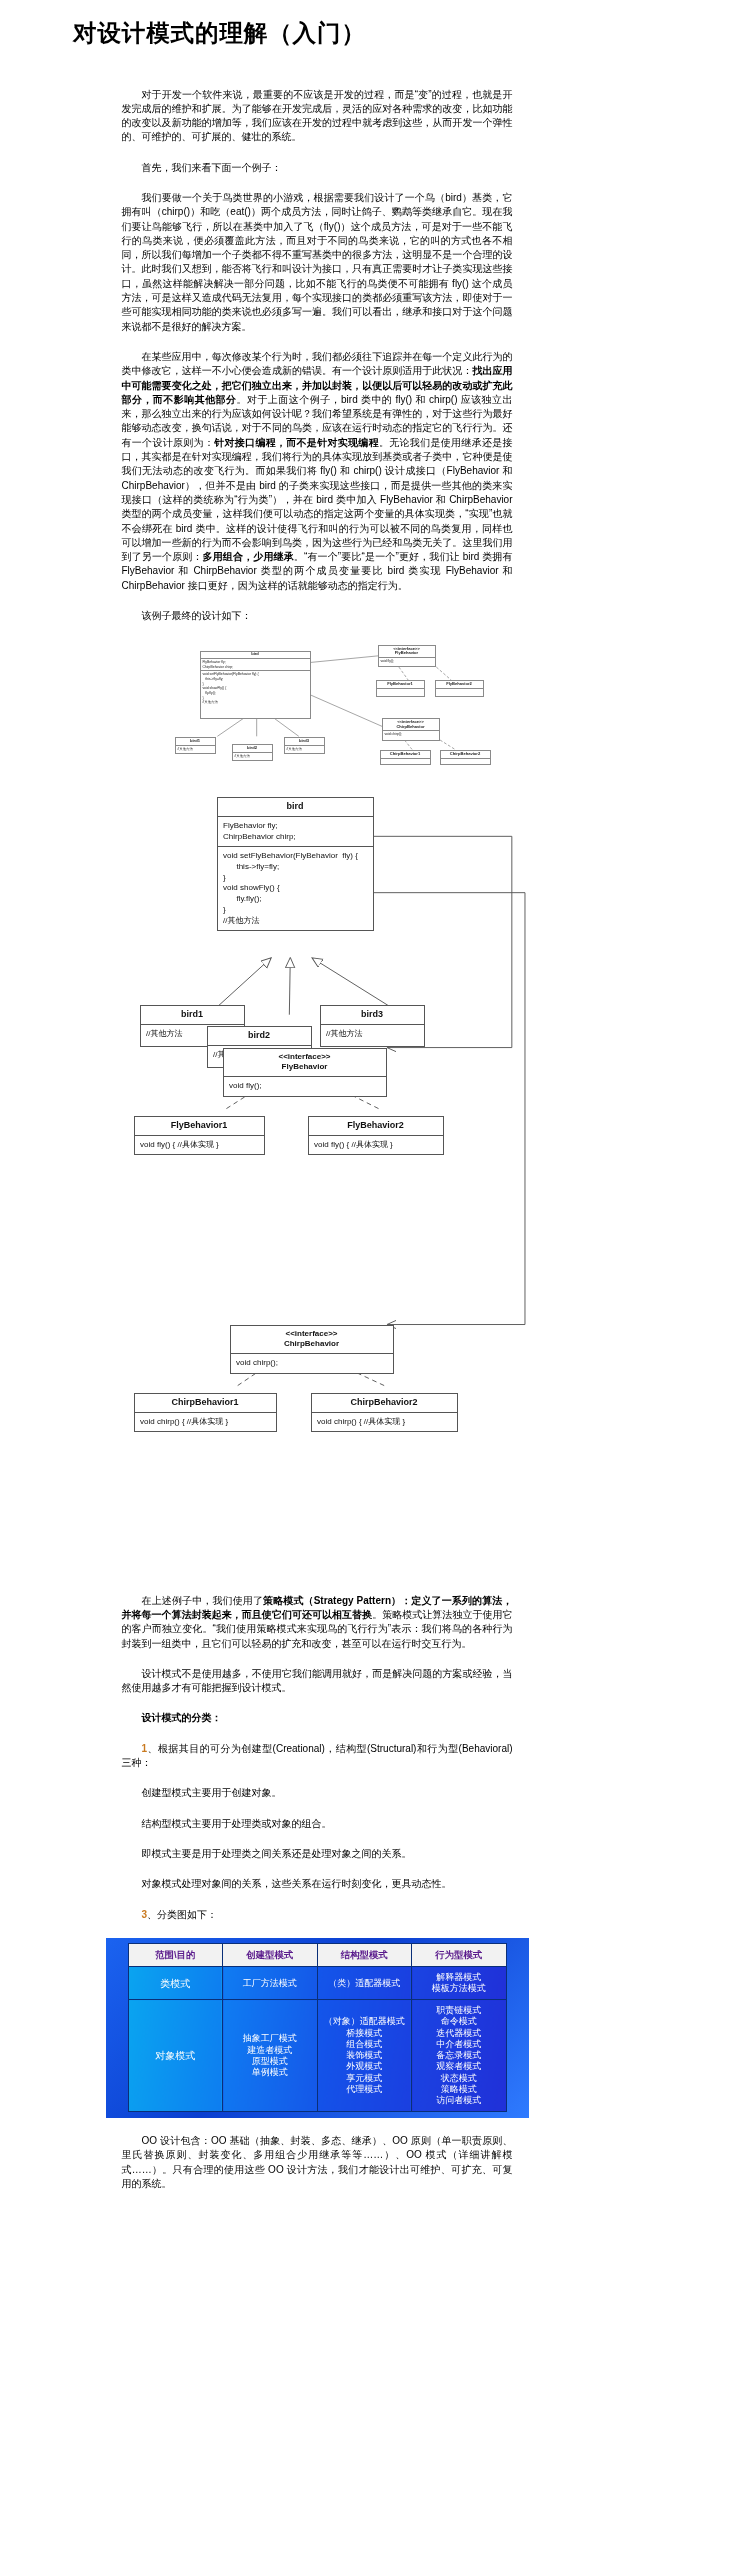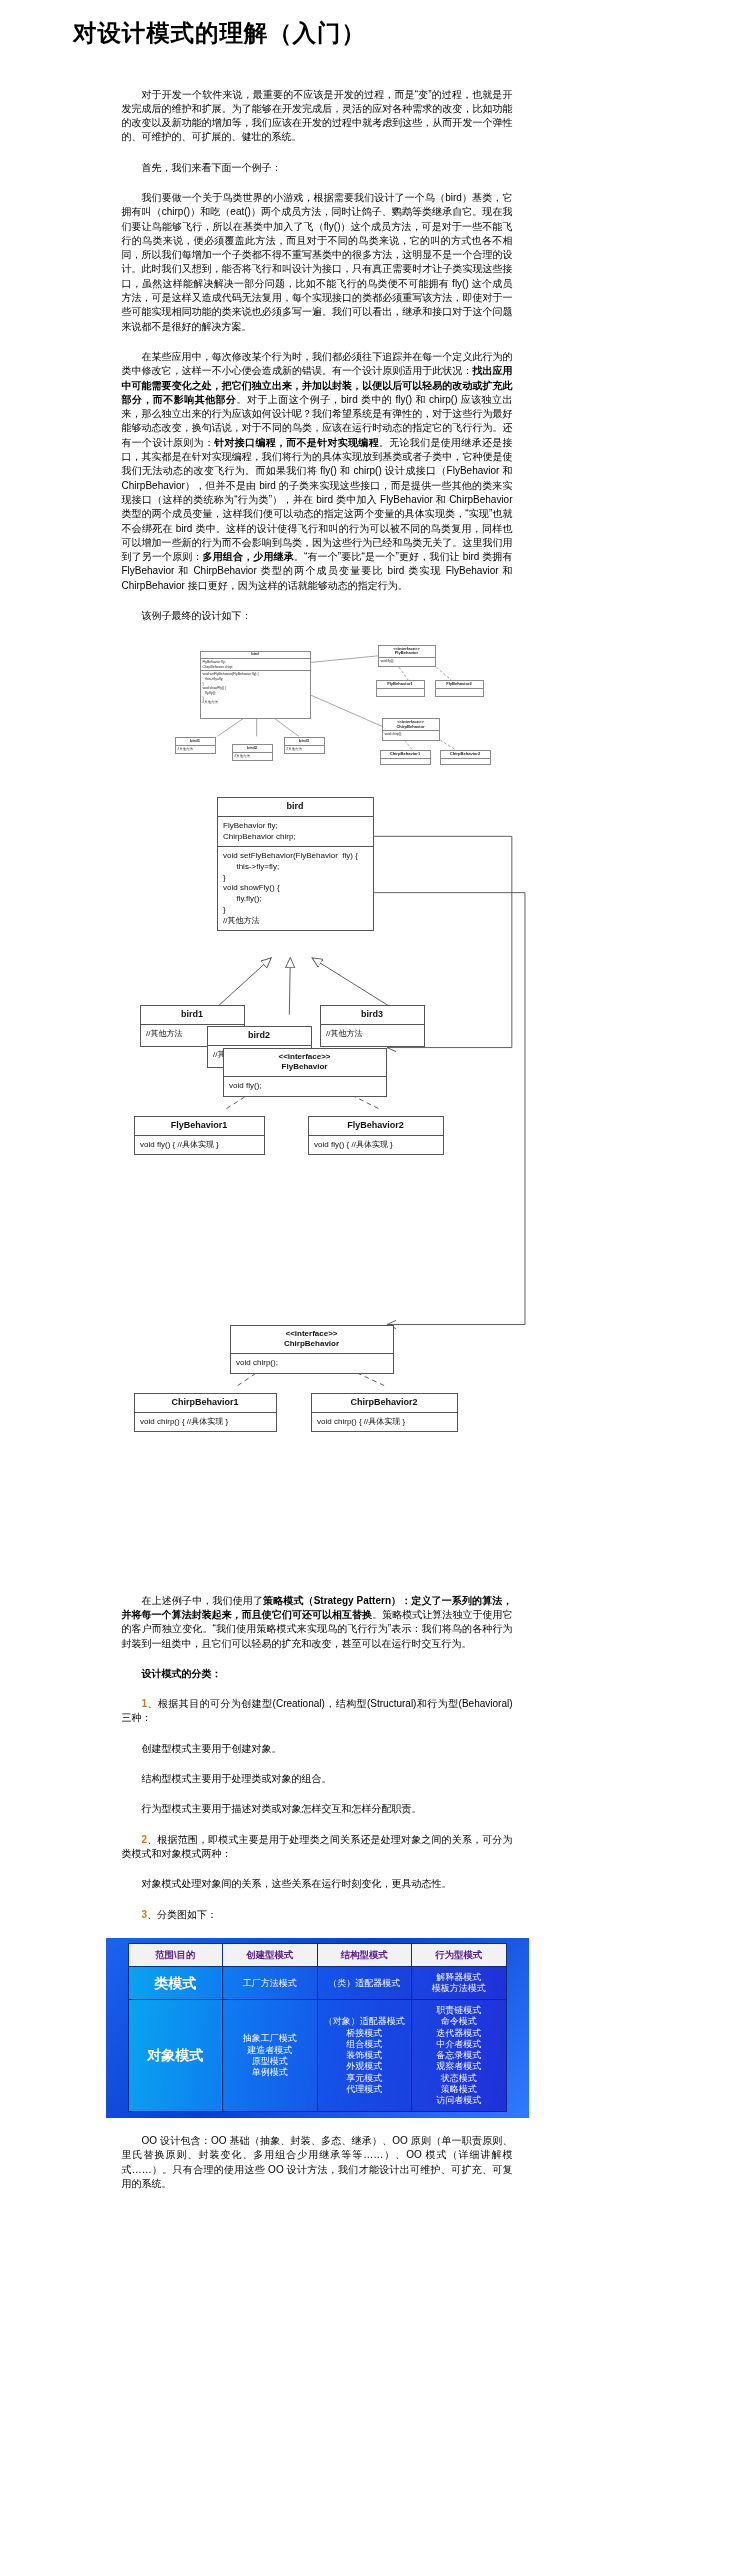--- a/index.html
+++ b/index.html
@@ -110,21 +110,21 @@
     border:0.9px solid #0a2f78;
     padding:3.8px 1.9px;text-align:center;
   }
   table.cls td{
     border:0.9px solid #0a2f78;
     color:#ffffff;font-size:9px;line-height:11.3px;
     text-align:center;vertical-align:middle;
     padding:4.7px 1.9px;
     white-space:pre-line;
   }
-  table.cls td.scope{font-weight:bold;font-size:14px;}
+  table.cls td.scope{font-weight:normal;font-size:10px;}
   .c0{background:linear-gradient(100deg,#0aa4f0,#0d7df0);}
   .c1{background:linear-gradient(100deg,#0f7cf2,#1557e8);}
   .c2{background:linear-gradient(100deg,#1356ea,#1a3fe0);}
   .c3{background:linear-gradient(100deg,#1a44e2,#2030d8);}
   .tail{padding-bottom:13px;}
 </style>
 </head>
 <body>
 
 <div class="page">
@@ -279,26 +279,26 @@
         <div class="hd">ChirpBehavior1</div>
         <div class="sec last">void chirp() { //具体实现 }</div>
       </div>
       <div class="ubox" style="left:205px;top:613px;width:147px;">
         <div class="hd">ChirpBehavior2</div>
         <div class="sec last">void chirp() { //具体实现 }</div>
       </div>
     </div>
 
     <p>在上述例子中，我们使用了<b>策略模式（Strategy Pattern）：定义了一系列的算法，并将每一个算法封装起来，而且使它们可还可以相互替换</b>。策略模式让算法独立于使用它的客户而独立变化。“我们使用策略模式来实现鸟的飞行行为”表示：我们将鸟的各种行为封装到一组类中，且它们可以轻易的扩充和改变，甚至可以在运行时交互行为。</p>
+    <p>设计模式不是使用越多，不使用它我们能调用就好，而是解决问题的方案或经验，当然使用越多才有可能把握到设计模式。</p>
     <p class="noind" style="text-indent:2em"><b>设计模式的分类：</b></p>
     <p><span class="num">1</span>、根据其目的可分为创建型(Creational)，结构型(Structural)和行为型(Behavioral)三种：</p>
     <p>创建型模式主要用于创建对象。</p>
     <p>结构型模式主要用于处理类或对象的组合。</p>
-    <p>行为型模式主要用于描述对类或对象怎样交互和怎样分配职责。</p>
-    <p><span class="num">2</span>、根据范围，即模式主要是用于处理类之间关系还是处理对象之间的关系，可分为类模式和对象模式两种：</p>
+    <p>即模式主要是用于处理类之间关系还是处理对象之间的关系。</p>
     <p>对象模式处理对象间的关系，这些关系在运行时刻变化，更具动态性。</p>
     <p><span class="num">3</span>、分类图如下：</p>
 
     <div class="cls-wrap">
       <table class="cls">
         <thead>
           <tr>
             <th>范围\目的</th>
             <th>创建型模式</th>
             <th>结构型模式</th>

